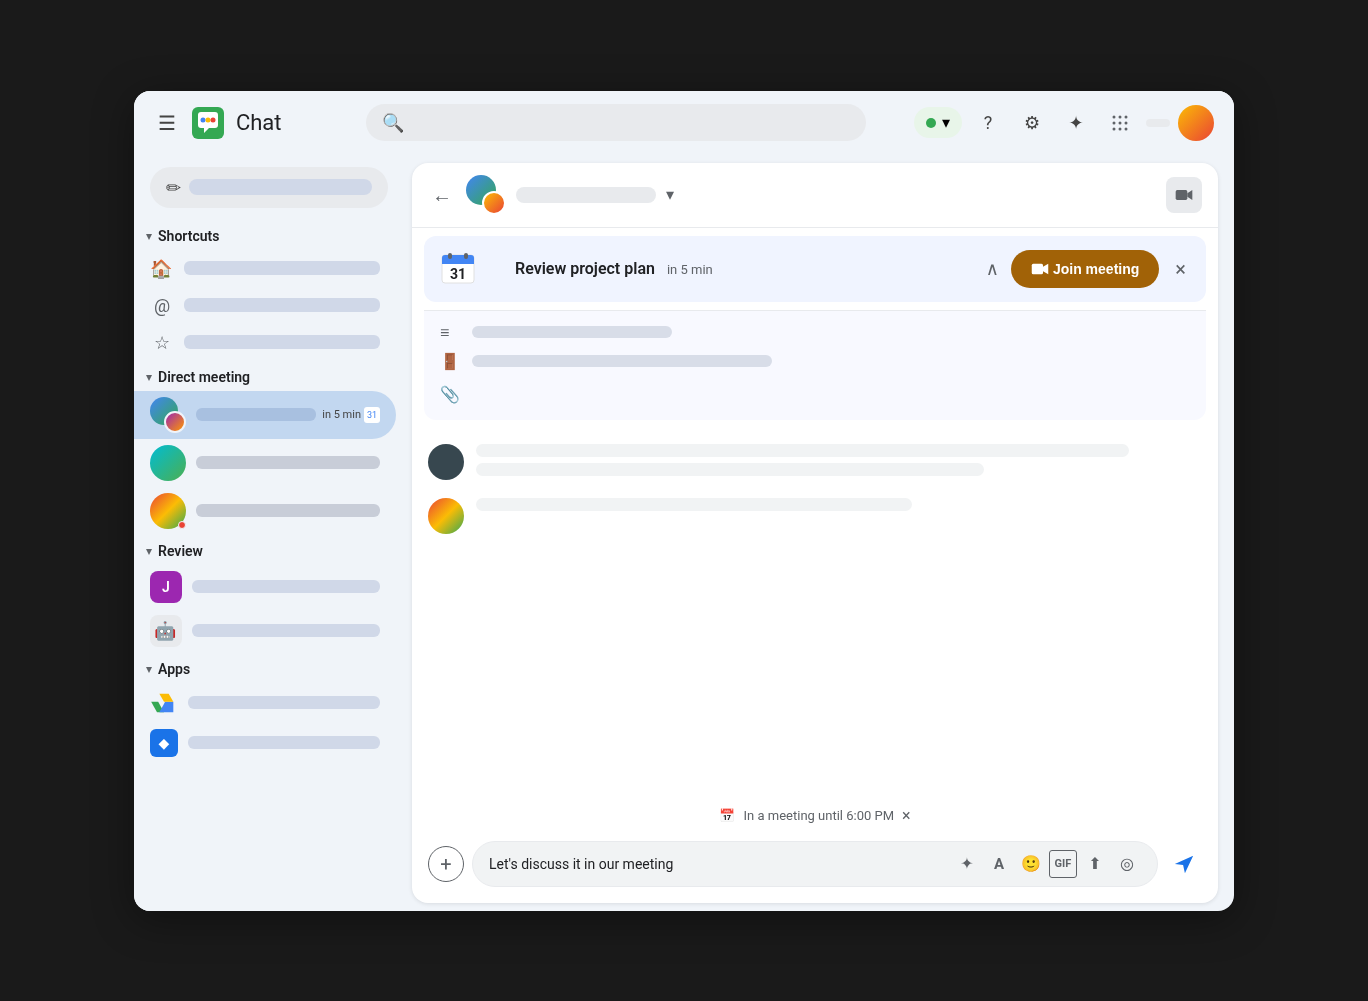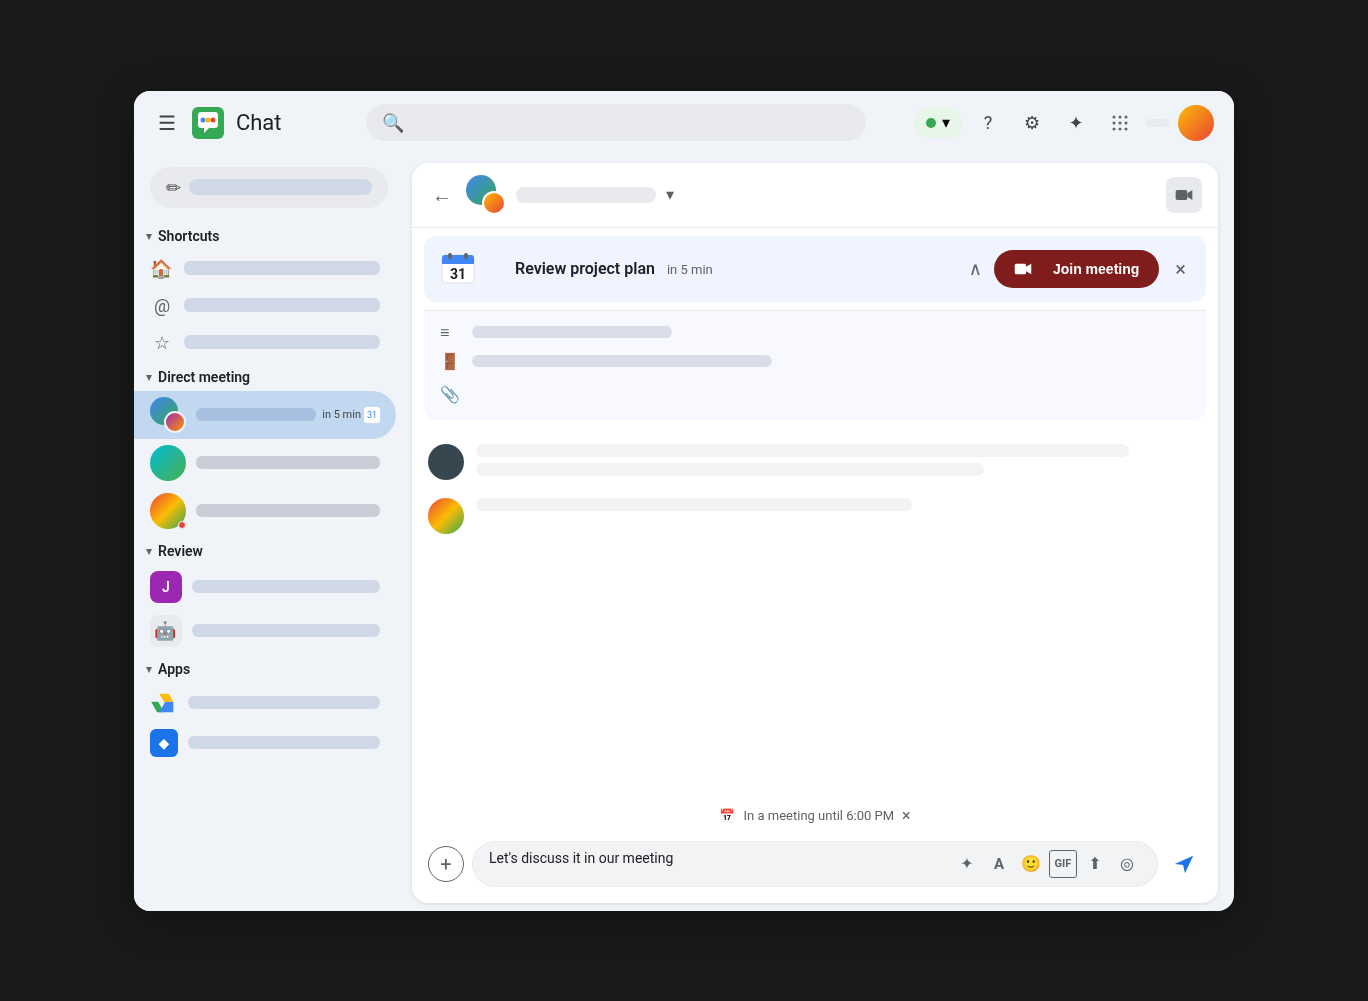--- a/index.html
+++ b/index.html
@@ -434,31 +434,31 @@
       color: #5f6368;
       margin-left: 8px;
       font-weight: 400;
     }
     .expand-btn {
       font-size: 18px;
       color: #5f6368;
       cursor: pointer;
     }
     .join-btn {
-      background: #7f1d1d;
+      background: #a16207;
       color: white;
       border: none;
       border-radius: 24px;
       padding: 10px 20px;
       font-size: 14px;
       font-weight: 600;
       cursor: pointer;
       display: flex;
       align-items: center;
-      gap: 21px;
+      gap: 4px;
       white-space: nowrap;
     }
     .close-banner-btn {
       font-size: 20px;
       color: #5f6368;
       cursor: pointer;
       padding: 4px;
     }
 
     
@@ -570,21 +570,21 @@
       cursor: pointer;
       font-size: 20px;
       color: #5f6368;
       flex-shrink: 0;
     }
     .text-input-container {
       flex: 1;
       background: #f1f3f4;
       border-radius: 24px;
       display: flex;
-      align-items: flex-start;
+      align-items: center;
       padding: 8px 16px;
       gap: 8px;
       border: 1px solid #e8eaed;
     }
     .text-input-fake {
       flex: 1;
       background: transparent;
       border: none;
       font-size: 14px;
       color: #202124;

